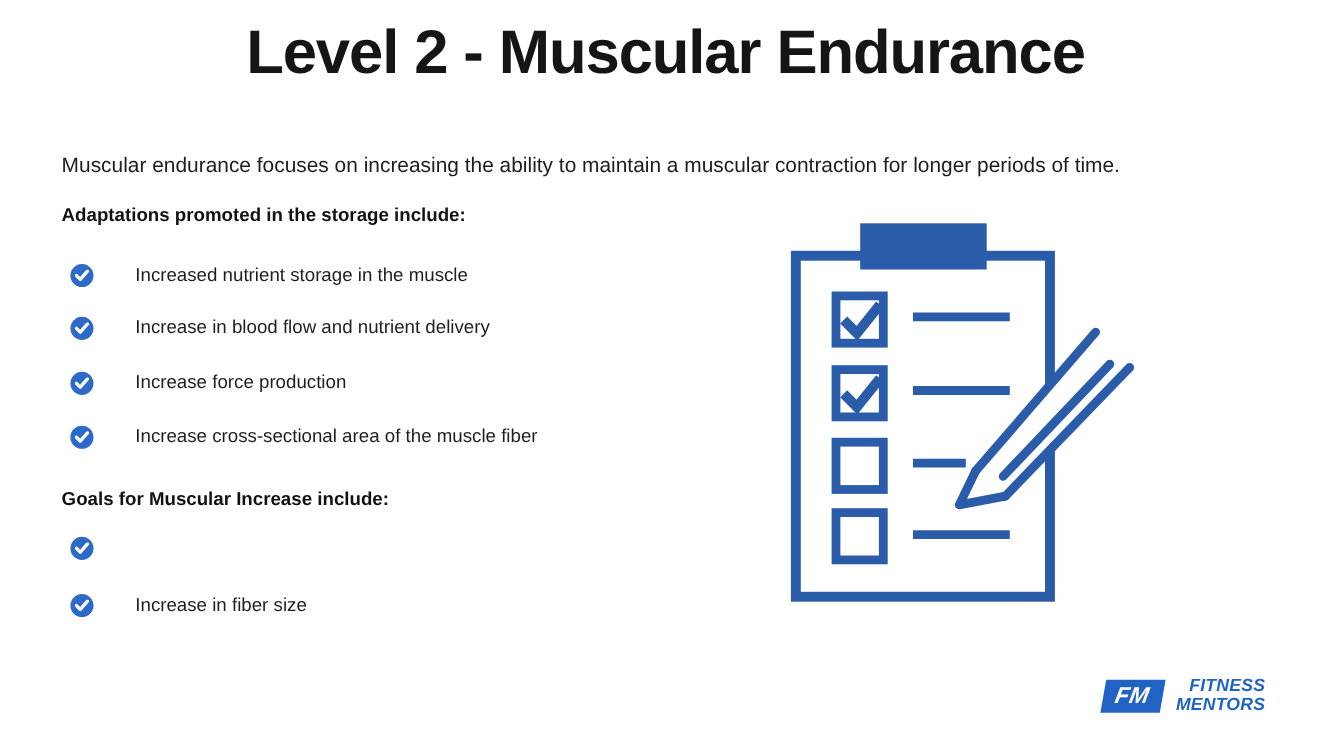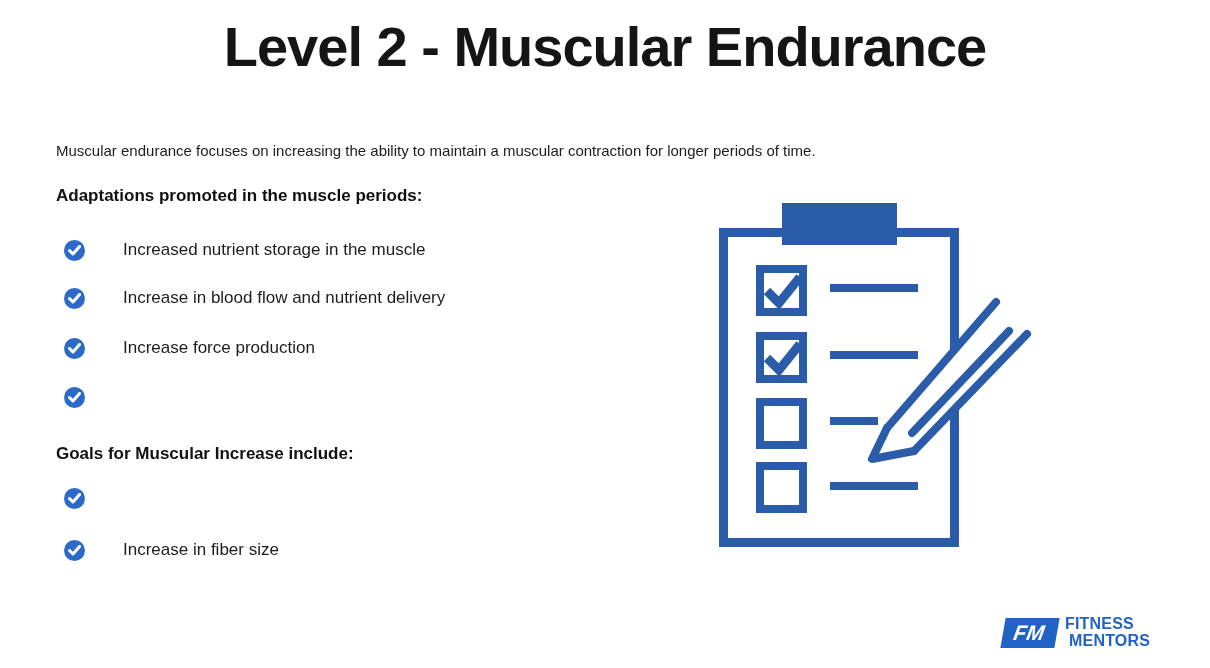--- a/index.html
+++ b/index.html
@@ -9,21 +9,21 @@
     position:relative; width:1210px; height:668px;
     background:#ffffff; overflow:hidden;border-radius:12px;
   }
   .title {
     position:absolute; top:16px; left:0; width:1210px;
     text-align:center; font-size:56px; font-weight:bold;
     letter-spacing:-1px; color:#151515; line-height:1.1;
   }
   .intro {
     position:absolute; left:56px; top:139px; width:1120px;
-    font-size:15px; color:#1d1d1d; line-height:24px;
+    font-size:19px; color:#1d1d1d; line-height:24px;
   }
   .section-heading {
     position:absolute; left:56px; width:600px;
     font-size:17px; font-weight:bold; color:#111111; line-height:22px;
   }
   .heading-adaptations { top:185px; }
   .heading-goals { top:443px; }
   .bullet-row {
     position:absolute; left:64px; width:560px; height:24px;
     display:flex; align-items:center;
@@ -47,35 +47,35 @@
   .logo-badge {
     width:54px; height:30px; margin-top:3px;
     background:#2163c5; transform:skewX(-10deg);
     display:flex; align-items:center; justify-content:center;
   }
   .logo-badge span {
     color:#ffffff; font-size:21px; font-weight:bold; font-style:italic;
     transform:skewX(0deg); letter-spacing:0px; padding-right:2px;
   }
   .logo-text {
-    margin-left:8px; color:#2163c5; font-weight:bold;
-    font-size:16px; line-height:17px; letter-spacing:0.2px;
+    margin-left:8px; color:#2163c5; font-style:italic; font-weight:bold;
+    font-size:16px; line-height:17px; letter-spacing:0.2px;text-align:right;
   }
   .logo-text .line2 { padding-left:4px; }
 </style>
 </head>
 <body>
 
 <div class="slide">
 
   <h1 class="title">Level 2 - Muscular Endurance</h1>
 
   <p class="intro">Muscular endurance focuses on increasing the ability to maintain a muscular contraction for longer periods of time.</p>
 
-  <h2 class="section-heading heading-adaptations">Adaptations promoted in the muscle periods:</h2>
+  <h2 class="section-heading heading-adaptations">Adaptations promoted in the storage include:</h2>
 
   <div class="bullet-row" style="top:238px">
     <span class="bullet-icon">
         <svg width="13" height="11" viewBox="0 0 13 11">
           <polyline points="1.5,5.5 5,9 11.5,1.5" fill="none" stroke="#ffffff" stroke-width="3" stroke-linecap="round" stroke-linejoin="round"></polyline>
         </svg>
       </span>
     <span class="bullet-text">Increased nutrient storage in the muscle</span>
   </div>
   <div class="bullet-row" style="top:336px">
@@ -93,20 +93,21 @@
         </svg>
       </span>
     <span class="bullet-text">Increase in blood flow and nutrient delivery</span>
   </div>
   <div class="bullet-row" style="top:385px">
     <span class="bullet-icon">
         <svg width="13" height="11" viewBox="0 0 13 11">
           <polyline points="1.5,5.5 5,9 11.5,1.5" fill="none" stroke="#ffffff" stroke-width="3" stroke-linecap="round" stroke-linejoin="round"></polyline>
         </svg>
       </span>
+    <span class="bullet-text">Increase cross-sectional area of the muscle fiber</span>
   </div>
 
   <h2 class="section-heading heading-goals">Goals for Muscular Increase include:</h2>
 
   <div class="bullet-row" style="top:486px">
     <span class="bullet-icon">
         <svg width="13" height="11" viewBox="0 0 13 11">
           <polyline points="1.5,5.5 5,9 11.5,1.5" fill="none" stroke="#ffffff" stroke-width="3" stroke-linecap="round" stroke-linejoin="round"></polyline>
         </svg>
       </span>

